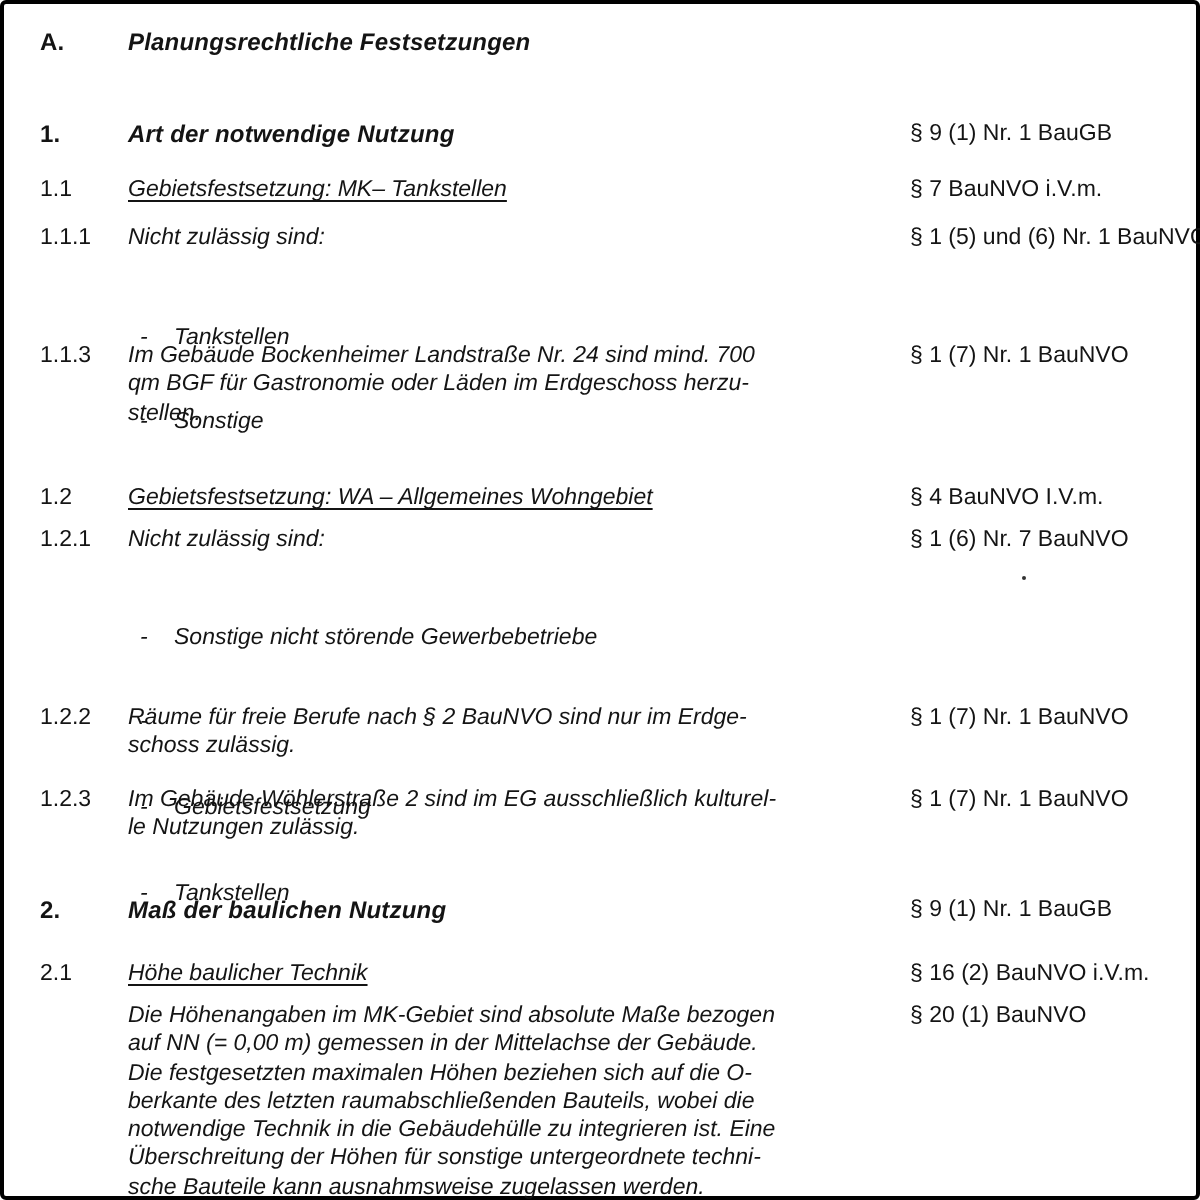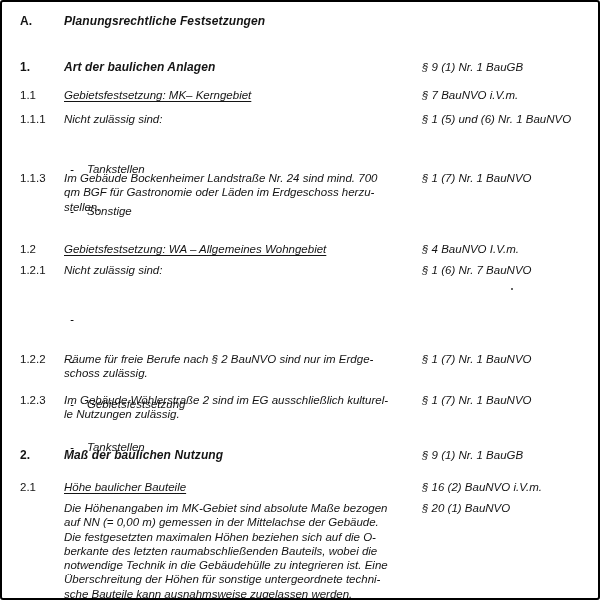--- a/index.html
+++ b/index.html
@@ -6,46 +6,46 @@
   body{width:600px;height:600px;overflow:hidden;}
   .page{
     position:relative;width:600px;height:600px;box-sizing:border-box;
     background:#fff;border:2px solid #000;border-radius:3px;
     font-family:"Liberation Sans",sans-serif;color:#141414;
     font-size:11.5px;line-height:14.3px;
   }
   .row{position:absolute;left:0;width:100%;}
   .num{position:absolute;left:18px;top:0;white-space:nowrap;}
   .txt{position:absolute;left:62px;top:0;width:366px;white-space:pre;font-style:italic;}
-  .ref{position:absolute;left:420px;top:0;white-space:nowrap;font-style:italic;}
+  .ref{position:absolute;left:453px;top:0;white-space:nowrap;}
   .b .num,.b .txt{font-weight:bold;font-size:12px;letter-spacing:.1px;}
   .u .txt{text-decoration:underline;text-underline-offset:2px;}
   .li{display:flex;}
   .li .m{width:17px;margin-left:6px;flex:0 0 17px;}
   .artifact-dot{position:absolute;left:509px;top:286px;width:2px;height:2px;background:#333;border-radius:50%;}
 </style>
 </head>
 <body>
 
 <div class="page">
 
   <div class="row b" style="top:12px">
     <div class="num">A.</div>
     <div class="txt">Planungsrechtliche Festsetzungen</div>
   </div>
 
   <div class="row b" style="top:58px">
     <div class="num">1.</div>
-    <div class="txt">Art der baulichen Anlagen</div>
+    <div class="txt">Art der notwendige Nutzung</div>
     <div class="ref">§ 9 (1) Nr. 1 BauGB</div>
   </div>
 
   <div class="row u" style="top:86px">
     <div class="num">1.1</div>
-    <div class="txt">Gebietsfestsetzung: MK– Kerngebiet</div>
+    <div class="txt">Gebietsfestsetzung: MK– Tankstellen</div>
     <div class="ref">§ 7 BauNVO i.V.m.</div>
   </div>
 
   <div class="row" style="top:110px">
     <div class="num">1.1.1</div>
     <div class="txt">Nicht zulässig sind:</div>
     <div class="ref">§ 1 (5) und (6) Nr. 1 BauNVO</div>
   </div>
 
   <div class="row" style="top:131px">
@@ -70,21 +70,21 @@
   </div>
 
   <div class="row" style="top:261px">
     <div class="num">1.2.1</div>
     <div class="txt">Nicht zulässig sind:</div>
     <div class="ref">§ 1 (6) Nr. 7 BauNVO</div>
   </div>
 
   <div class="row" style="top:281px">
     <div class="txt">
-      <div class="li"><span class="m">-</span></div>
+      <div class="li"><span class="m">-</span><span>Sonstige nicht störende Gewerbebetriebe</span></div>
       <div class="li"><span class="m">-</span></div>
       <div class="li"><span class="m">-</span><span>Gebietsfestsetzung</span></div>
       <div class="li"><span class="m">-</span><span>Tankstellen</span></div>
     </div>
   </div>
 
   <div class="row" style="top:350px">
     <div class="num">1.2.2</div>
     <div class="txt">Räume für freie Berufe nach § 2 BauNVO sind nur im Erdge-
 schoss zulässig.</div>
@@ -99,21 +99,21 @@
   </div>
 
   <div class="row b" style="top:446px">
     <div class="num">2.</div>
     <div class="txt">Maß der baulichen Nutzung</div>
     <div class="ref">§ 9 (1) Nr. 1 BauGB</div>
   </div>
 
   <div class="row u" style="top:478px">
     <div class="num">2.1</div>
-    <div class="txt">Höhe baulicher Bauteile</div>
+    <div class="txt">Höhe baulicher Technik</div>
     <div class="ref">§ 16 (2) BauNVO i.V.m.</div>
   </div>
 
   <div class="row" style="top:499px">
     <div class="num"></div>
     <div class="txt">Die Höhenangaben im MK-Gebiet sind absolute Maße bezogen
 auf NN (= 0,00 m) gemessen in der Mittelachse der Gebäude.
 Die festgesetzten maximalen Höhen beziehen sich auf die O-
 berkante des letzten raumabschließenden Bauteils, wobei die
 notwendige Technik in die Gebäudehülle zu integrieren ist. Eine

